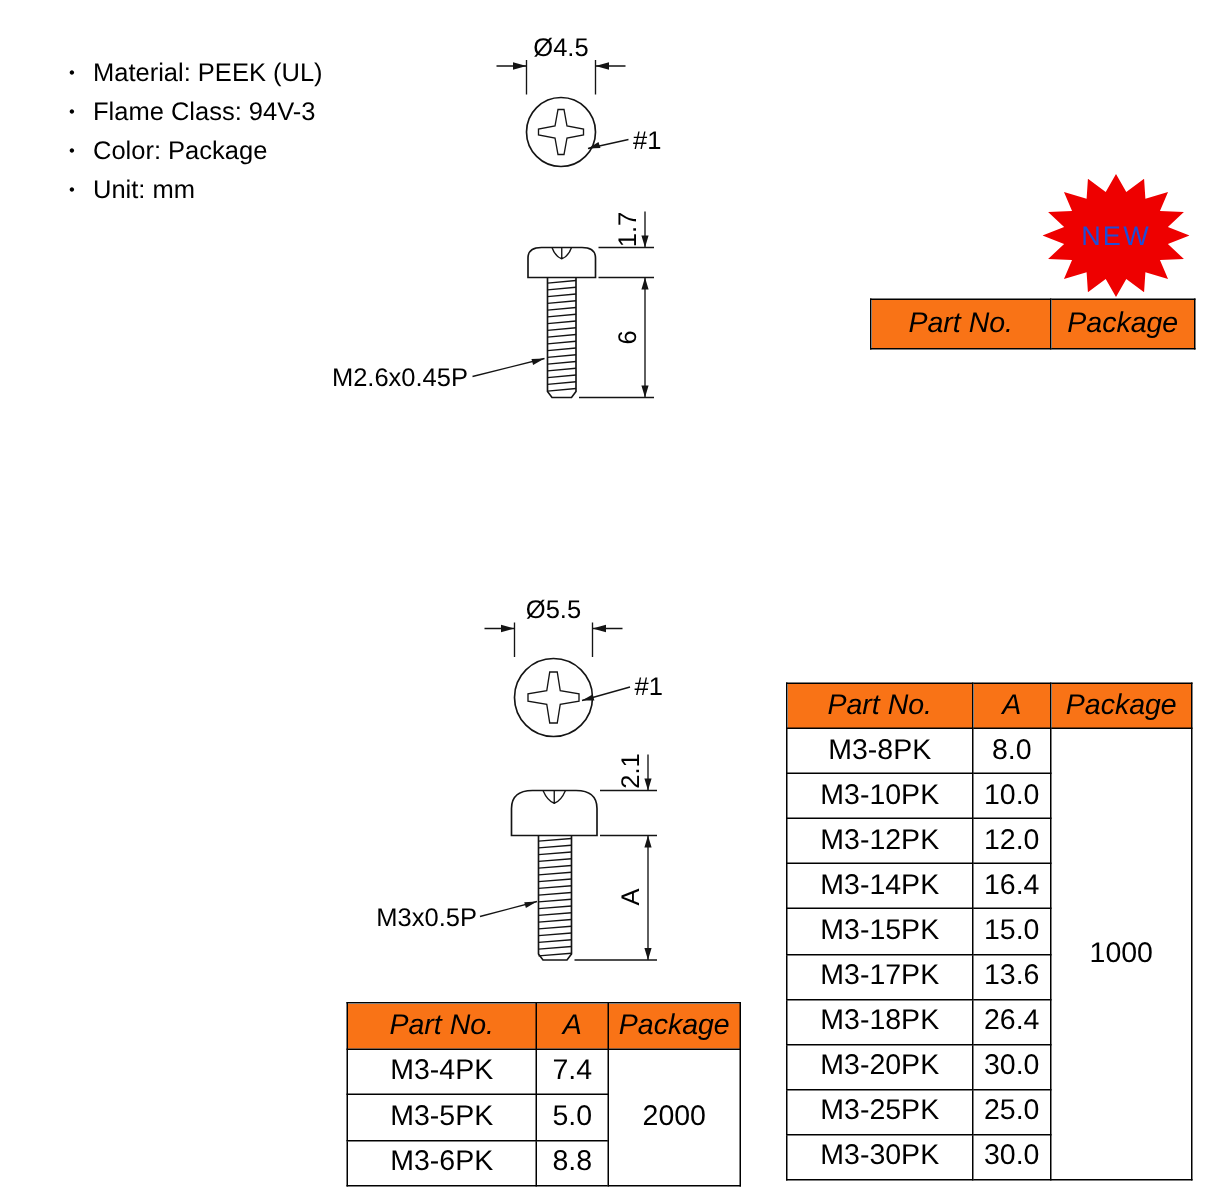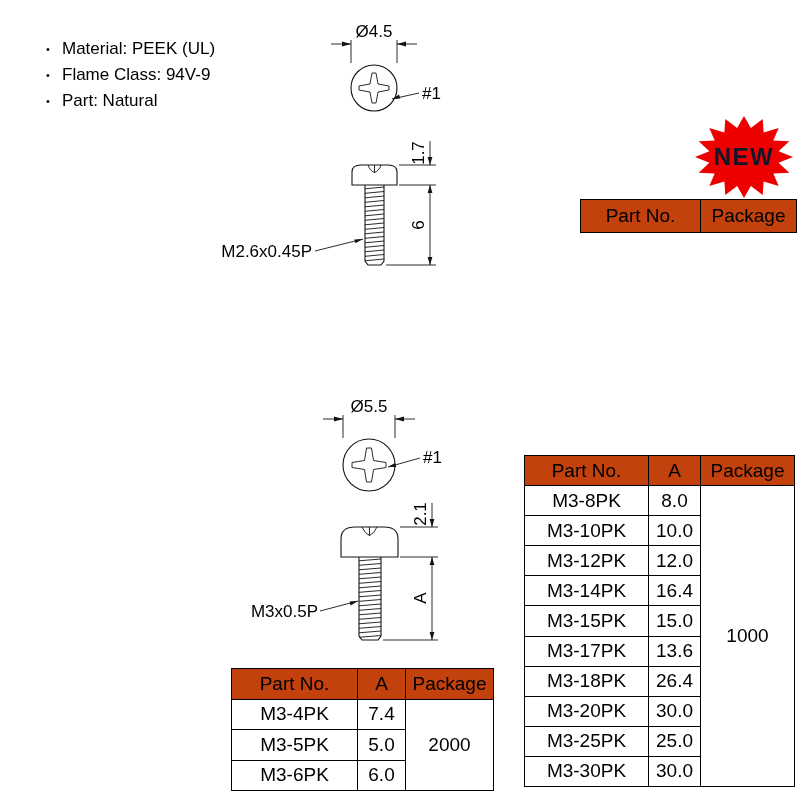--- a/index.html
+++ b/index.html
@@ -3,48 +3,49 @@
 <meta charset="utf-8">
 <style>
   html,body{margin:0;padding:0;}
   body{width:803px;height:793px;background:#ffffff;font-family:"Liberation Sans",sans-serif;color:#000;position:relative;overflow:hidden;}
   ul.notes{position:absolute;left:27px;top:18px;list-style:none;margin:18px;padding:0;}
   ul.notes li{font-size:17px;line-height:26px;padding-left:17px;position:relative;white-space:nowrap;}
   ul.notes li::before{content:"•";position:absolute;left:1px;top:0;font-size:11px;}
 
   table.ptable{position:absolute;border-collapse:collapse;font-size:19px;text-align:center;table-layout:fixed;}
   .ptable th,.ptable td{border:1px solid #000;font-weight:400;padding:0;vertical-align:middle;overflow:hidden;}
-  .ptable th{background:#c2410c;}
+  .ptable th{background:#f97316;font-style:italic;}
   #table-m26{left:580px;top:199px;}
   #table-m26 th,#table-m26 td{height:32px;}
   #table-m3-short{left:231px;top:668px;}
   #table-m3-short th,#table-m3-short td{height:29.5px;}
   #table-m3-long{left:524px;top:455px;}
   #table-m3-long th,#table-m3-long td{height:29.1px;}
 
   svg.draw{position:absolute;overflow:visible;}
   #drawing-m26{left:210px;top:15px;}
   #drawing-m3{left:210px;top:395px;}
   svg text{font-size:17px;fill:#000;font-family:"Liberation Sans",sans-serif;}
   .ln{stroke:#141414;stroke-width:1.1;fill:none;}
   .thin{stroke:#141414;stroke-width:0.9;fill:none;}
   .ar{fill:#141414;stroke:none;}
 
   .badge{position:absolute;left:695px;top:116px;width:98px;height:82px;}
   .badge svg{display:block;width:98px;height:82px;}
   .badge .label{position:absolute;left:0;top:0;right:0;bottom:0;display:flex;align-items:center;justify-content:center;
-    color:#0f172a;font-weight:700;font-size:24px;letter-spacing:1.5px;}
+    color:#1d4ed8;font-weight:400;font-size:18px;letter-spacing:1.5px;}
 </style>
 </head>
 <body>
 
 <ul class="notes">
   <li><span>Material: PEEK (UL)</span></li>
-  <li><span>Flame Class: 94V-9</span></li>
-  <li><span>Part: Natural</span></li>
+  <li><span>Flame Class: 94V-3</span></li>
+  <li><span>Color: Package</span></li>
+  <li><span>Unit: mm</span></li>
 </ul>
 
 <div class="badge">
   <svg viewBox="0 0 100 100" preserveAspectRatio="none">
     <polygon points="100,50 85.3,57 96.2,69.1 79.9,70 85.4,85.4 70,79.9 69.1,96.2 57,85.3 50,100 43,85.3 30.9,96.2 30,79.9 14.6,85.4 20.1,70 3.8,69.1 14.7,57 0,50 14.7,43 3.8,30.9 20.1,30 14.6,14.6 30,20.1 30.9,3.8 43,14.7 50,0 57,14.7 69.1,3.8 70,20.1 85.4,14.6 79.9,30 96.2,30.9 85.3,43" fill="#ee0000"></polygon>
   </svg>
   <span class="label">NEW</span>
 </div>
 
 <svg class="draw" id="drawing-m26" width="250" height="270" viewBox="0 0 250 270">
@@ -144,21 +145,21 @@
     <td>M3-4PK</td>
     <td>7.4</td>
     <td rowspan="3">2000</td>
   </tr>
   <tr>
     <td>M3-5PK</td>
     <td>5.0</td>
   </tr>
   <tr>
     <td>M3-6PK</td>
-    <td>6.0</td>
+    <td>8.8</td>
   </tr>
   </tbody>
 </table>
 
 <table class="ptable" id="table-m3-long">
   <colgroup>
       <col style="width:124px">
       <col style="width:52px">
       <col style="width:94px">
     </colgroup>

